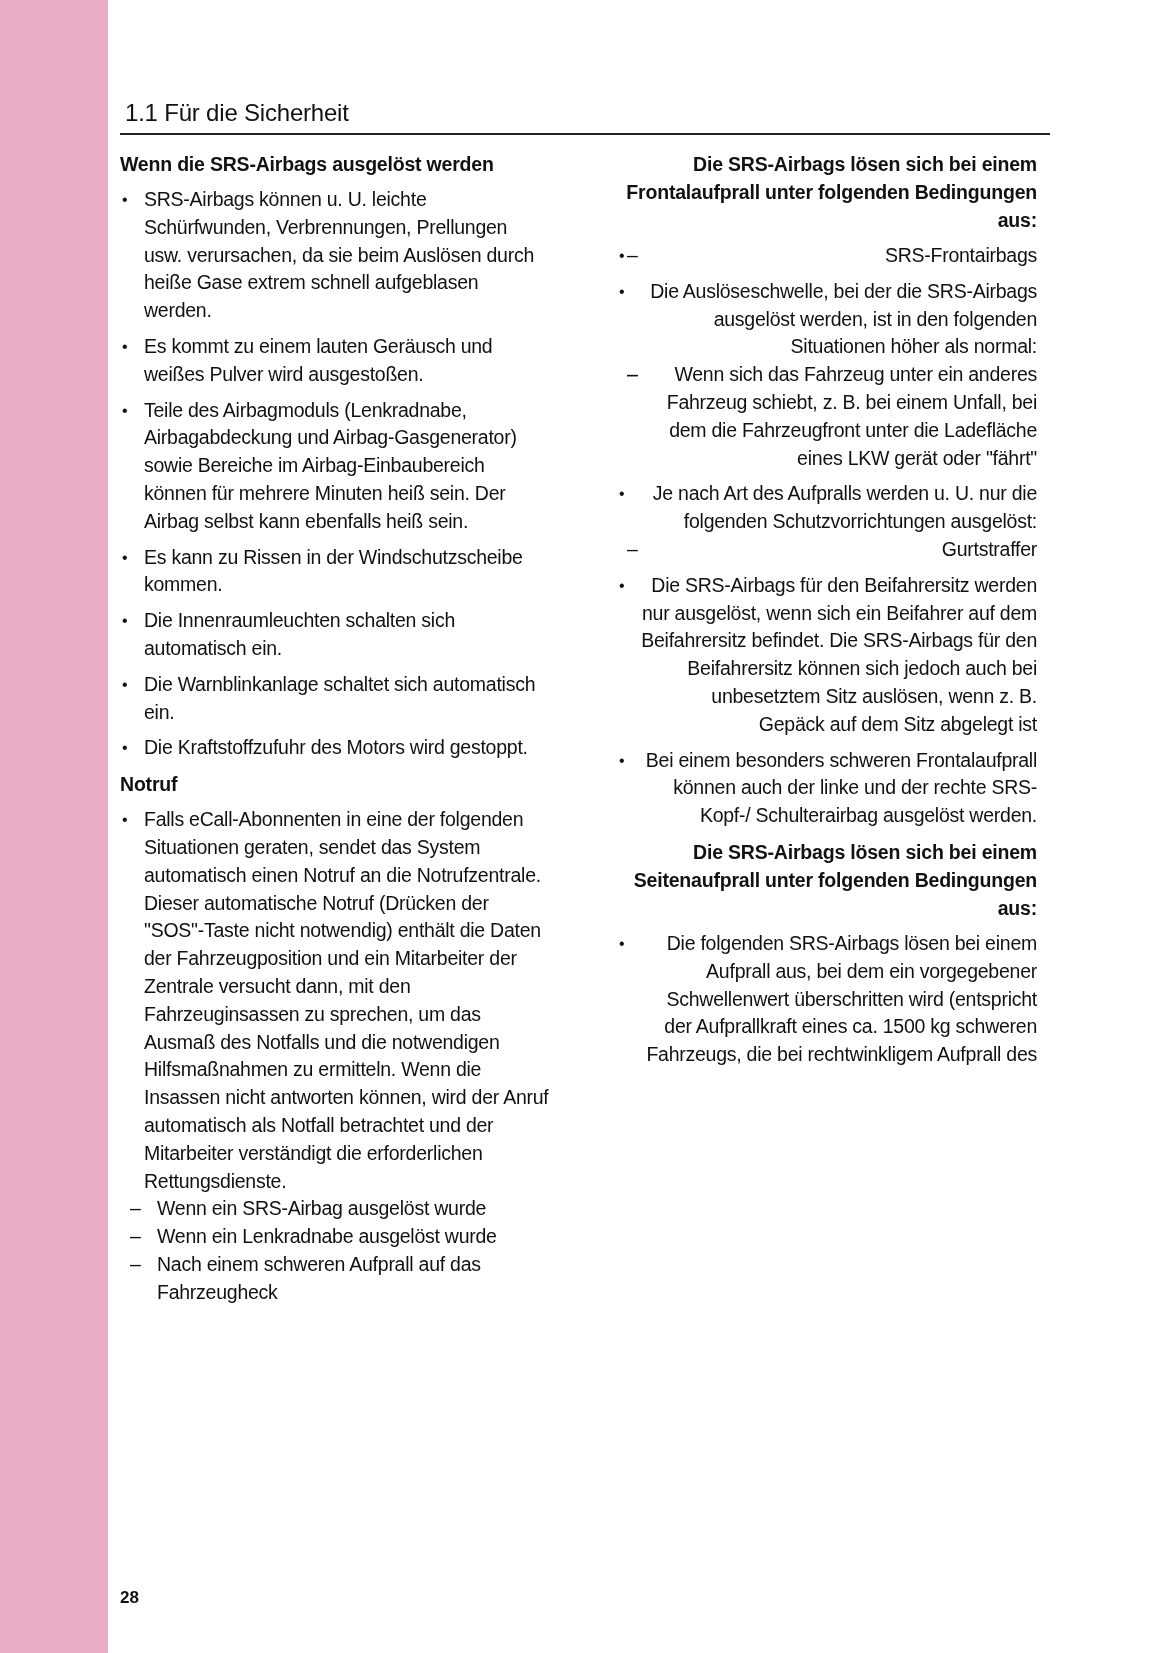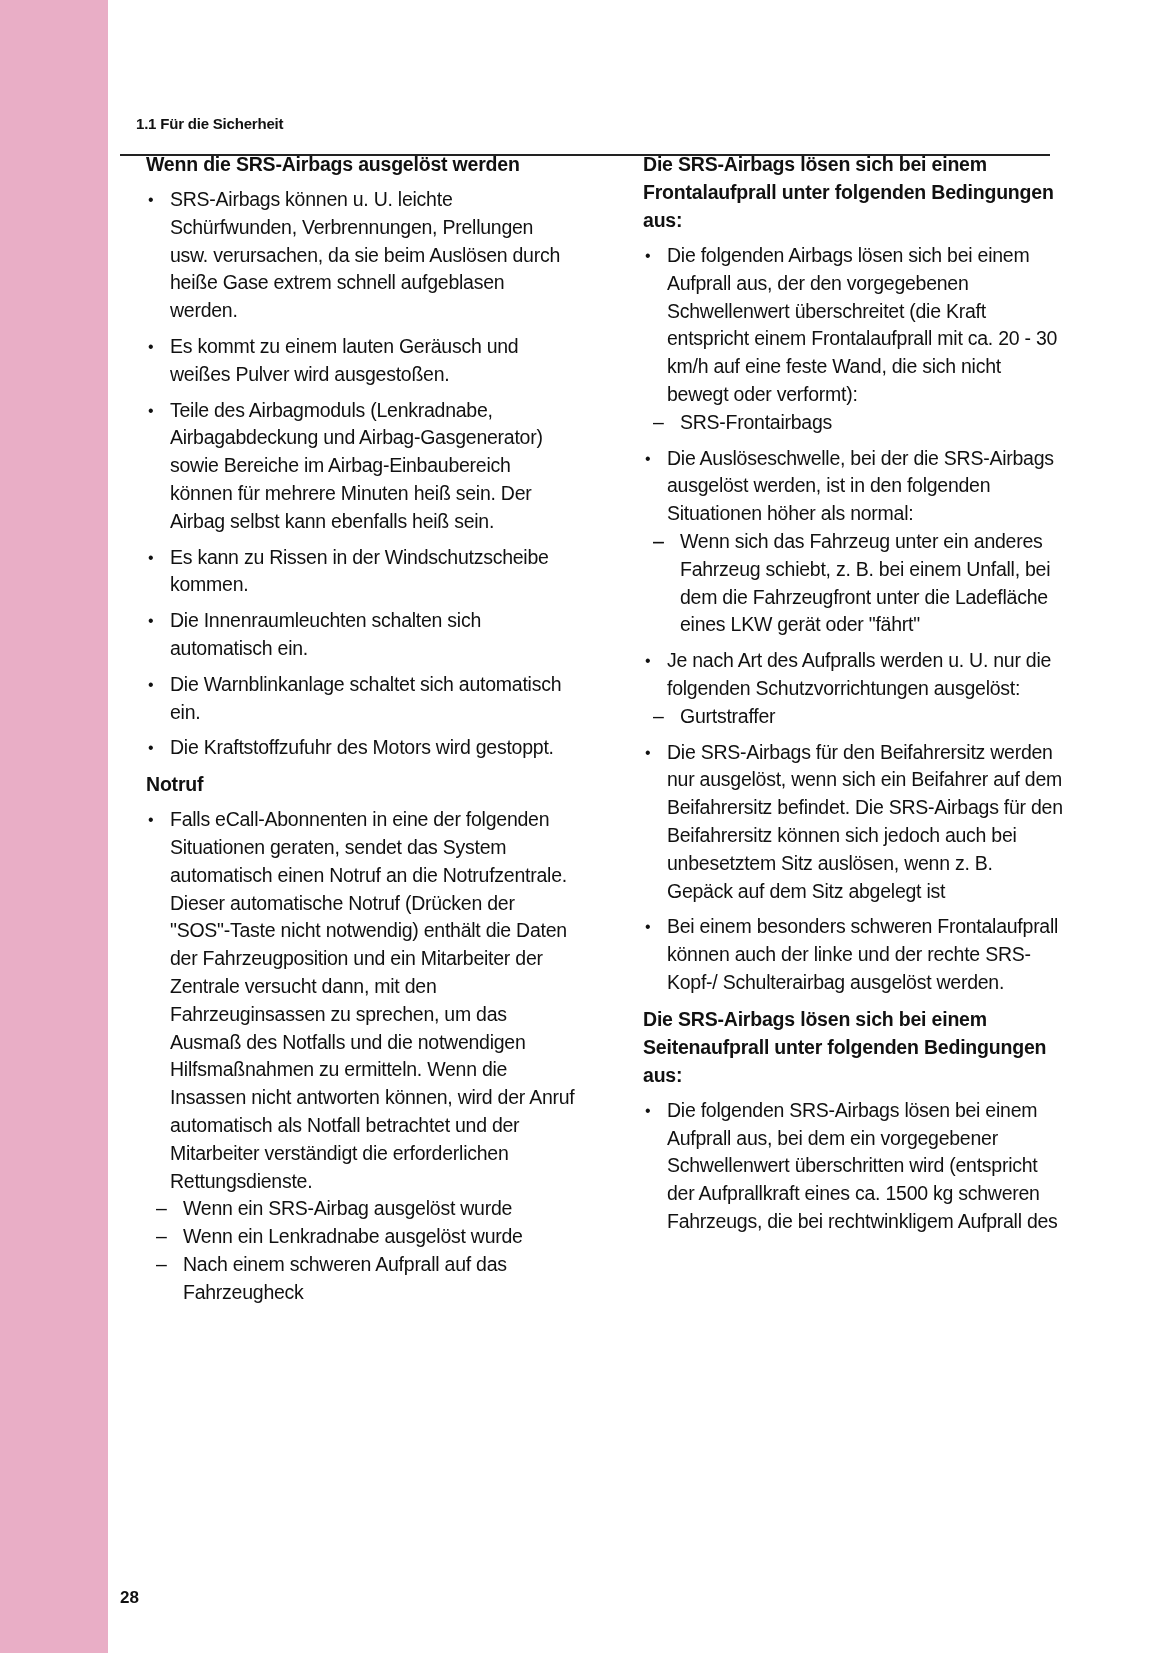--- a/index.html
+++ b/index.html
@@ -3,25 +3,25 @@
 <meta charset="utf-8">
 <style>
   html, body { margin: 0; padding: 0; }
   body {
     width: 1165px; height: 1653px; position: relative; overflow: hidden;
     background: #ffffff; color: #111111;
     font-family: "Liberation Sans", "DejaVu Sans", sans-serif;
   }
   .side-band { position: absolute; left: 0; top: 0; width: 108px; height: 1653px; background: #e9aec6; }
   .section-header { position: absolute; left: 120px; top: 94px; width: 930px; }
-  .section-title { font-weight: bold; font-size: 15px; line-height: 28px; margin: 16px; letter-spacing: -0.2px; }
+  .section-title { font-weight: normal; font-size: 24px; line-height: 28px; margin: 5px; letter-spacing: -0.2px; }
   .section-rule { margin-top: 6px; height: 2px; background: #222222; width: 930px; }
-  .col { position: absolute; top: 150px; margin-left: 26px; }
+  .col { position: absolute; top: 150px; }
   .col-left { left: 120px; width: 430px; }
-  .col-right { left: 617px; width: 420px; }
+  .col-right { left: 617px; width: 420px; text-align: right; }
   .sub-h { font-weight: bold; font-size: 19.5px; line-height: 28px; margin: 0 0 8px 0; letter-spacing: -0.2px; }
   ul.bullets { list-style: none; margin: 0 0 8px 0; padding: 0; }
   ul.bullets > li { position: relative; padding-left: 24px; font-size: 19.5px; line-height: 27.8px; margin-bottom: 8px; letter-spacing: -0.25px; }
   ul.bullets > li > .dot { position: absolute; left: 2px; top: 0; font-size: 16px; }
   ul.dashes { list-style: none; margin: 0; padding: 0; }
   ul.dashes > li { position: relative; padding-left: 27px; font-size: 19.5px; line-height: 27.8px; margin-left: 10px; letter-spacing: -0.25px; }
   ul.dashes > li > .dash { position: absolute; left: 0; top: 0; }
   .page-number { position: absolute; left: 120px; top: 1588px; font-weight: bold; font-size: 17px; }
 </style>
 </head>
@@ -58,21 +58,20 @@
       </ul>
     </li>
   </ul>
 </div>
 
 <div class="col col-right">
   <h2 class="sub-h">Die SRS-Airbags lösen sich bei einem Frontalaufprall unter folgenden Bedingungen aus:</h2>
   <ul class="bullets">
     <li>
       <span class="dot">•</span>
-      <span>Die folgenden Airbags lösen sich bei einem Aufprall aus, der den vorgegebenen Schwellenwert überschreitet (die Kraft entspricht einem Frontalaufprall mit ca. 20 - 30 km/h auf eine feste Wand, die sich nicht bewegt oder verformt):</span>
       <ul class="dashes" style="margin-left:-24px;">
         <li><span class="dash">–</span><span>SRS-Frontairbags</span></li>
       </ul>
     </li>
     <li>
       <span class="dot">•</span>
       <span>Die Auslöseschwelle, bei der die SRS-Airbags ausgelöst werden, ist in den folgenden Situationen höher als normal:</span>
       <ul class="dashes" style="margin-left:-24px;">
         <li><span class="dash">–</span></li>
         <li><span class="dash">–</span><span>Wenn sich das Fahrzeug unter ein anderes Fahrzeug schiebt, z. B. bei einem Unfall, bei dem die Fahrzeugfront unter die Ladefläche eines LKW gerät oder "fährt"</span></li>

